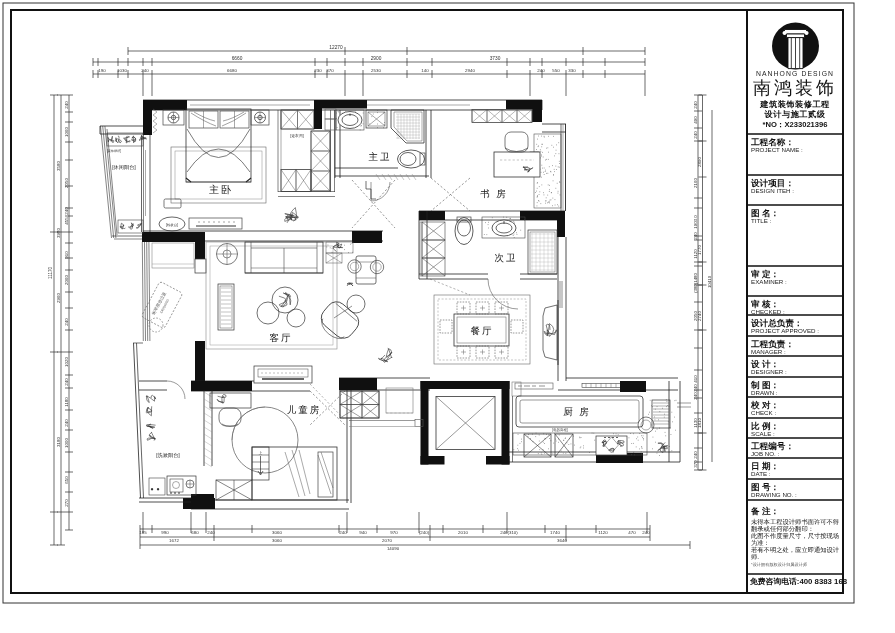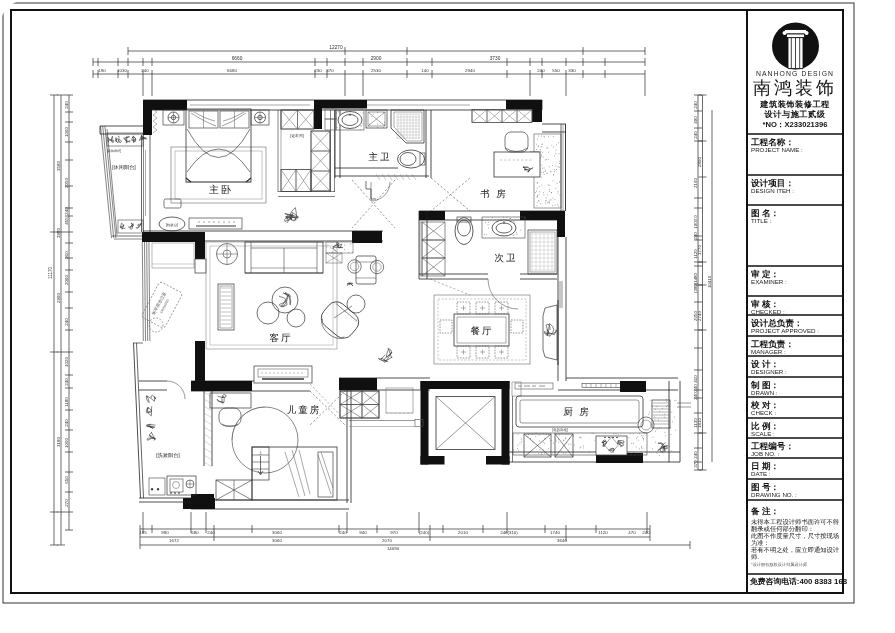--- a/index.html
+++ b/index.html
@@ -1,15 +1,15 @@
 <!DOCTYPE html>
 <html><head><meta charset="utf-8"><title>plan</title>
 <style>
 html,body{margin:0;padding:0;background:#fff;}
-#page{position:relative;width:895px;height:633px;background:#fff;overflow:hidden;border-radius:26px;}
+#page{position:relative;width:895px;height:633px;background:#fff;overflow:hidden;}
 text{font-family:"Liberation Sans",sans-serif;}
 </style></head>
 <body>
 
 <div id="page">
 <svg width="895" height="633" viewBox="0 0 895 633">
 
 <rect x="3" y="3" width="851" height="600" fill="none" stroke="#333" stroke-width="1"></rect>
 
 <rect x="11" y="10" width="832" height="583" fill="none" stroke="#111" stroke-width="2"></rect>

